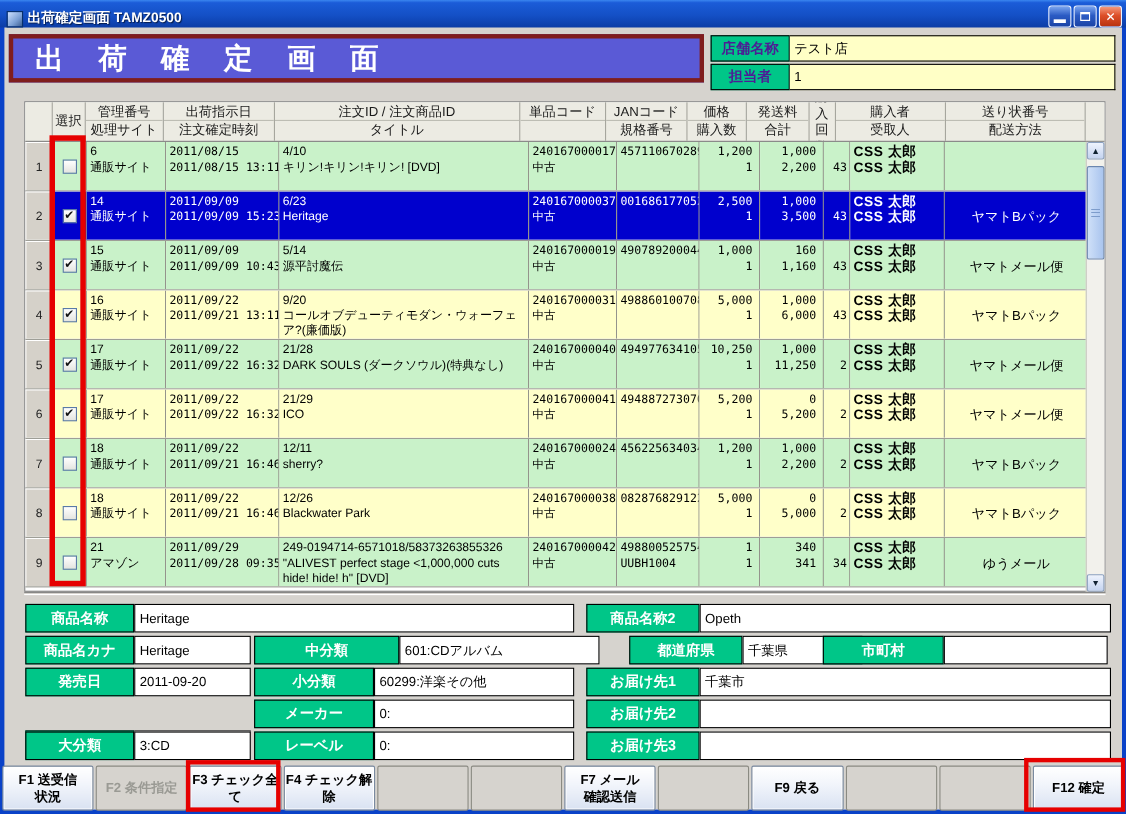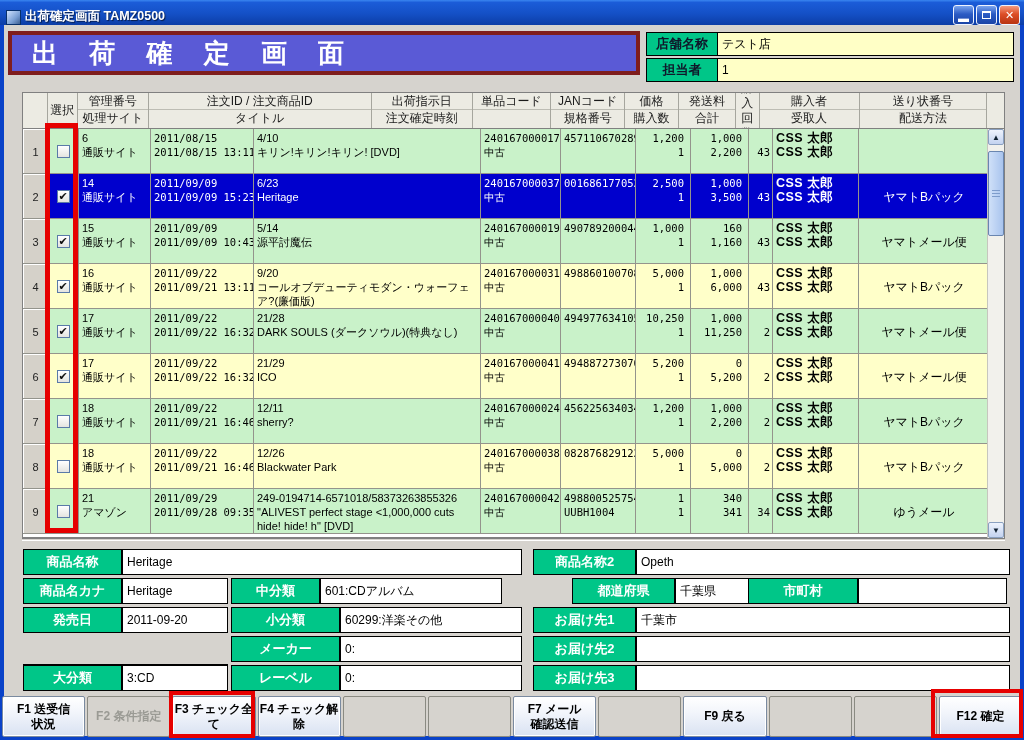--- a/index.html
+++ b/index.html
@@ -24,21 +24,21 @@
   .max-glyph { width:9px; height:8px; border:1px solid #fff; border-top-width:2px; }
 
   
   .banner { position:absolute; left:8px; top:31px; width:632px; height:44px;
     background:#5a5ad6; border:4px solid #7f1d1d; display:flex; align-items:center; padding-left:20px; }
   .banner-text { color:#fff; font-weight:bold; font-size:26px; letter-spacing:12px; }
 
   .kv-row { position:absolute; height:24px; display:flex; }
   .kv-store { left:646px; top:32px; width:368px; }
   .kv-staff { left:646px; top:58px; width:368px; }
-  .kv-label { width:72px; background:#00c688; border:1px solid #000; color:#0f172a; font-weight:bold;
+  .kv-label { width:72px; background:#00c688; border:1px solid #000; color:#4c1d95; font-weight:bold;
     font-size:13px; display:flex; align-items:center; justify-content:center; }
   .kv-value { flex:1; background:#ffffc6; border:1px solid #000; border-left:none;
     font-size:12px; display:flex; align-items:center; padding-left:4px; color:#000; }
 
   
   .grid { position:absolute; left:22px; top:92px; width:983px; height:446px;
     border:1px solid #808080; background:#fff; }
   .thead { display:flex; height:36px; background:#ecebe3; border-bottom:1px solid #808080; }
   .th { border-right:1px solid #a6a69e; font-size:12px; color:#1a1a1a; display:flex;
     flex-direction:column; overflow:hidden; }
@@ -148,27 +148,27 @@
 </div>
 
 <div class="grid">
   <div class="thead">
     <div class="th h-num"></div>
     <div class="th span h-sel">選択</div>
     <div class="th h-mgmt">
         <span class="t">管理番号</span>
         <span class="b">処理サイト</span>
       </div>
+    <div class="th h-date">
+        <span class="t">出荷指示日</span>
+        <span class="b">注文確定時刻</span>
+      </div>
     <div class="th h-order">
         <span class="t">注文ID / 注文商品ID</span>
         <span class="b">タイトル</span>
-      </div>
-    <div class="th h-date">
-        <span class="t">出荷指示日</span>
-        <span class="b">注文確定時刻</span>
       </div>
     <div class="th h-item">
         <span class="t">単品コード</span>
         <span class="b">ランク</span>
       </div>
     <div class="th h-jan">
         <span class="t">JANコード</span>
         <span class="b">規格番号</span>
       </div>
     <div class="th h-price">
@@ -565,21 +565,21 @@
 
 <div class="fld" style="left:23px;top:549px;">
   <div class="fld-label" style="width:99px">商品名称</div>
   <div class="fld-value" style="width:400px">Heritage</div>
 </div>
 <div class="fld" style="left:23px;top:578px;">
   <div class="fld-label" style="width:99px">商品名カナ</div>
   <div class="fld-value" style="width:106px">Heritage</div>
 </div>
 <div class="fld" style="left:231px;top:578px;">
-  <div class="fld-label" style="width:89px">中分類</div>
+  <div class="fld-label" style="width:132px">中分類</div>
   <div class="fld-value" style="width:182px">601:CDアルバム</div>
 </div>
 <div class="fld" style="left:23px;top:607px;">
   <div class="fld-label" style="width:99px">発売日</div>
   <div class="fld-value" style="width:106px">2011-09-20</div>
 </div>
 <div class="fld" style="left:231px;top:607px;">
   <div class="fld-label" style="width:109px">小分類</div>
   <div class="fld-value" style="width:182px">60299:洋楽その他</div>
 </div>

